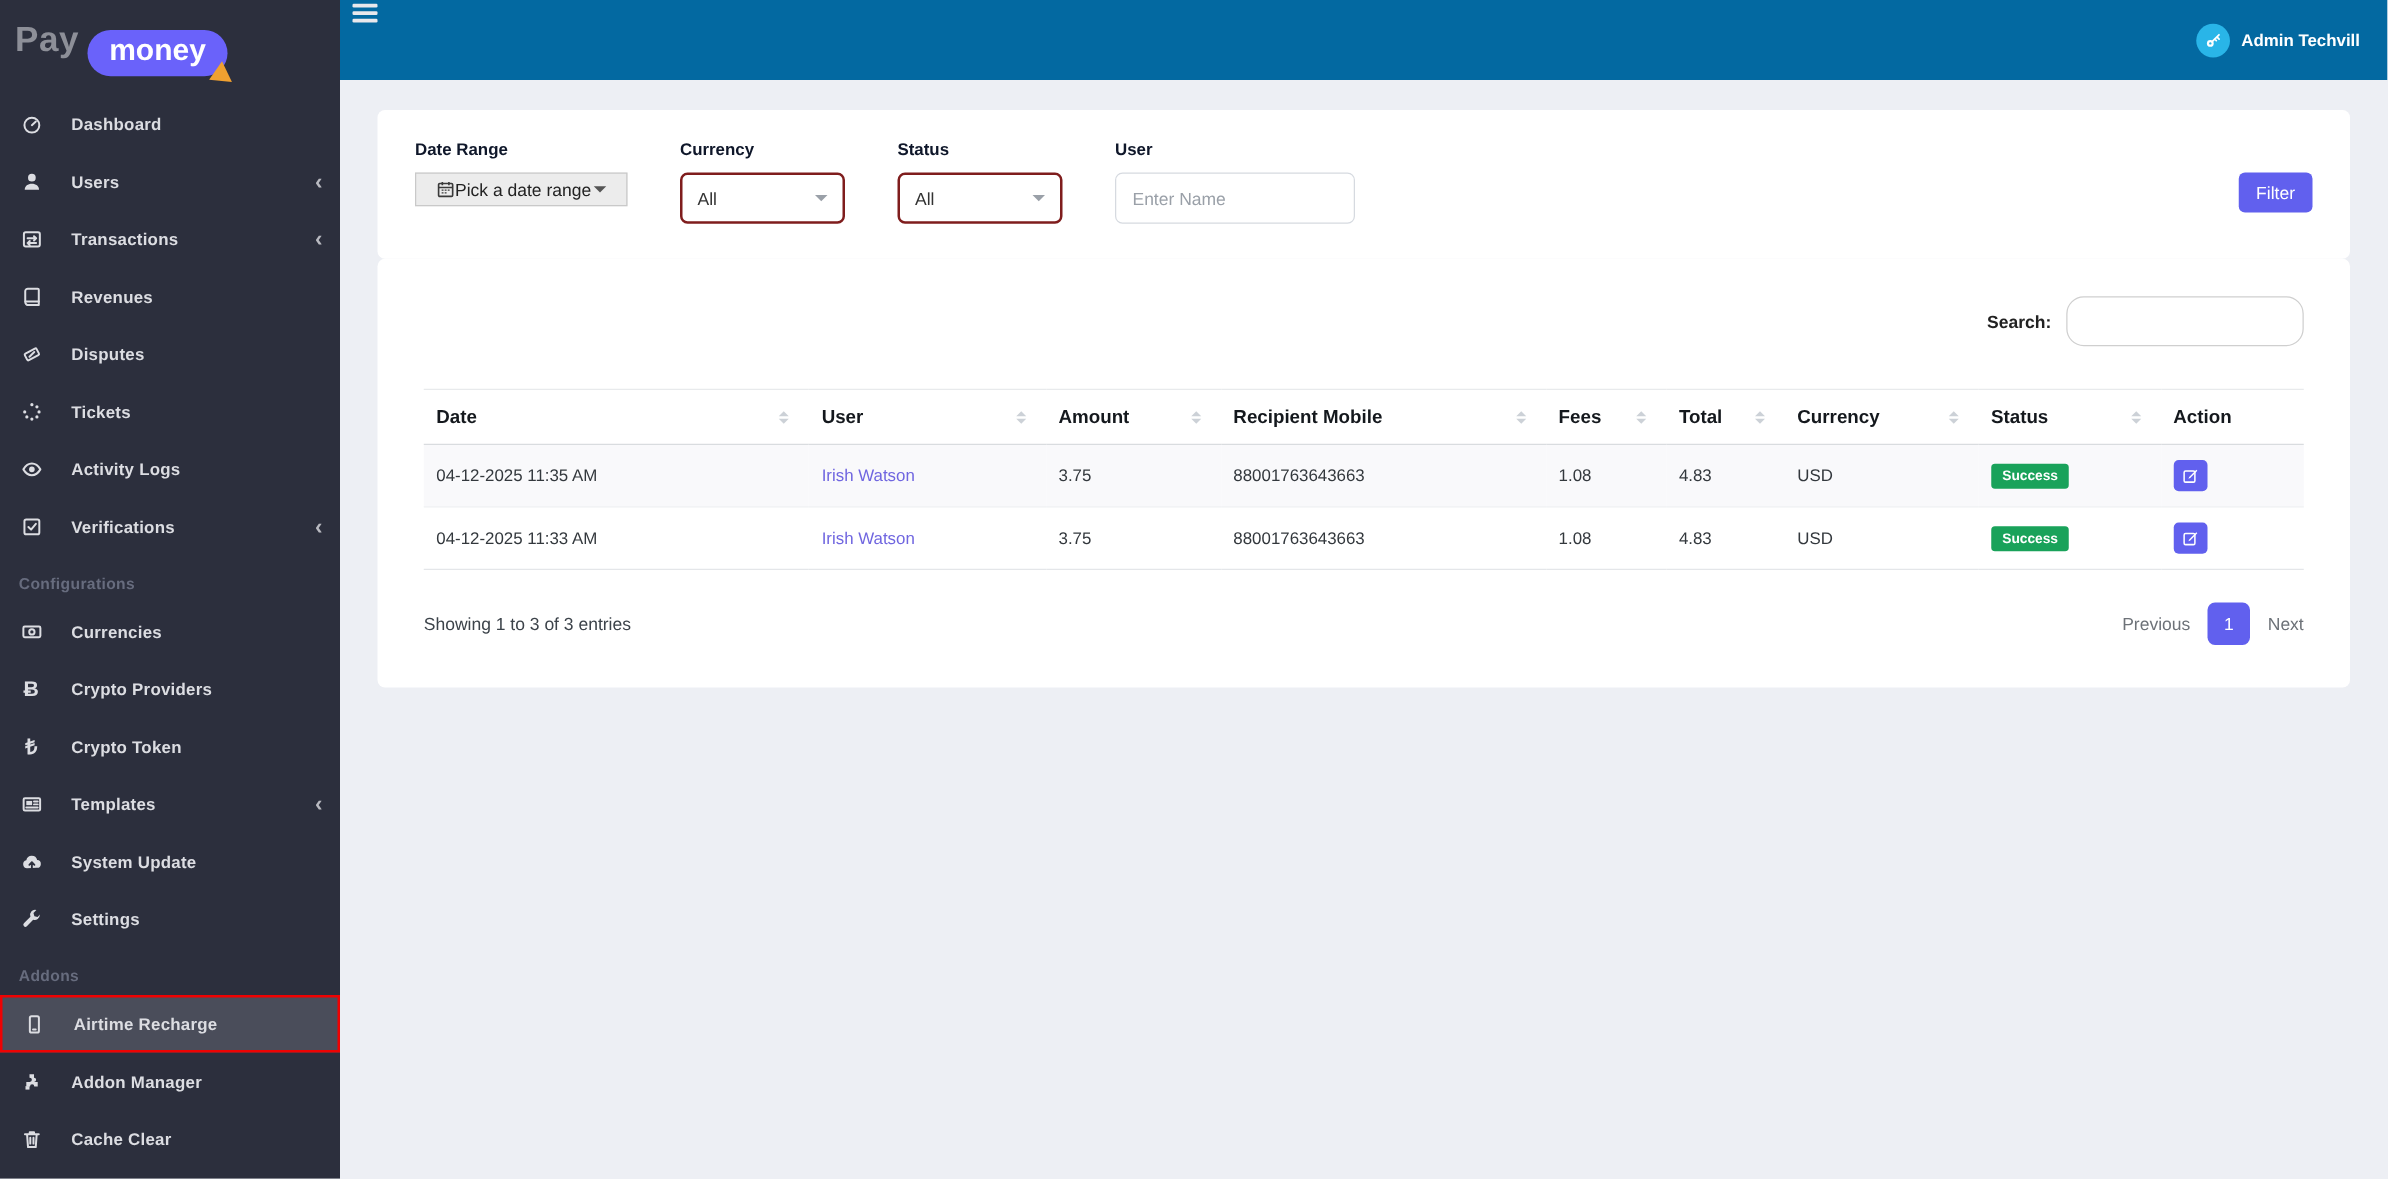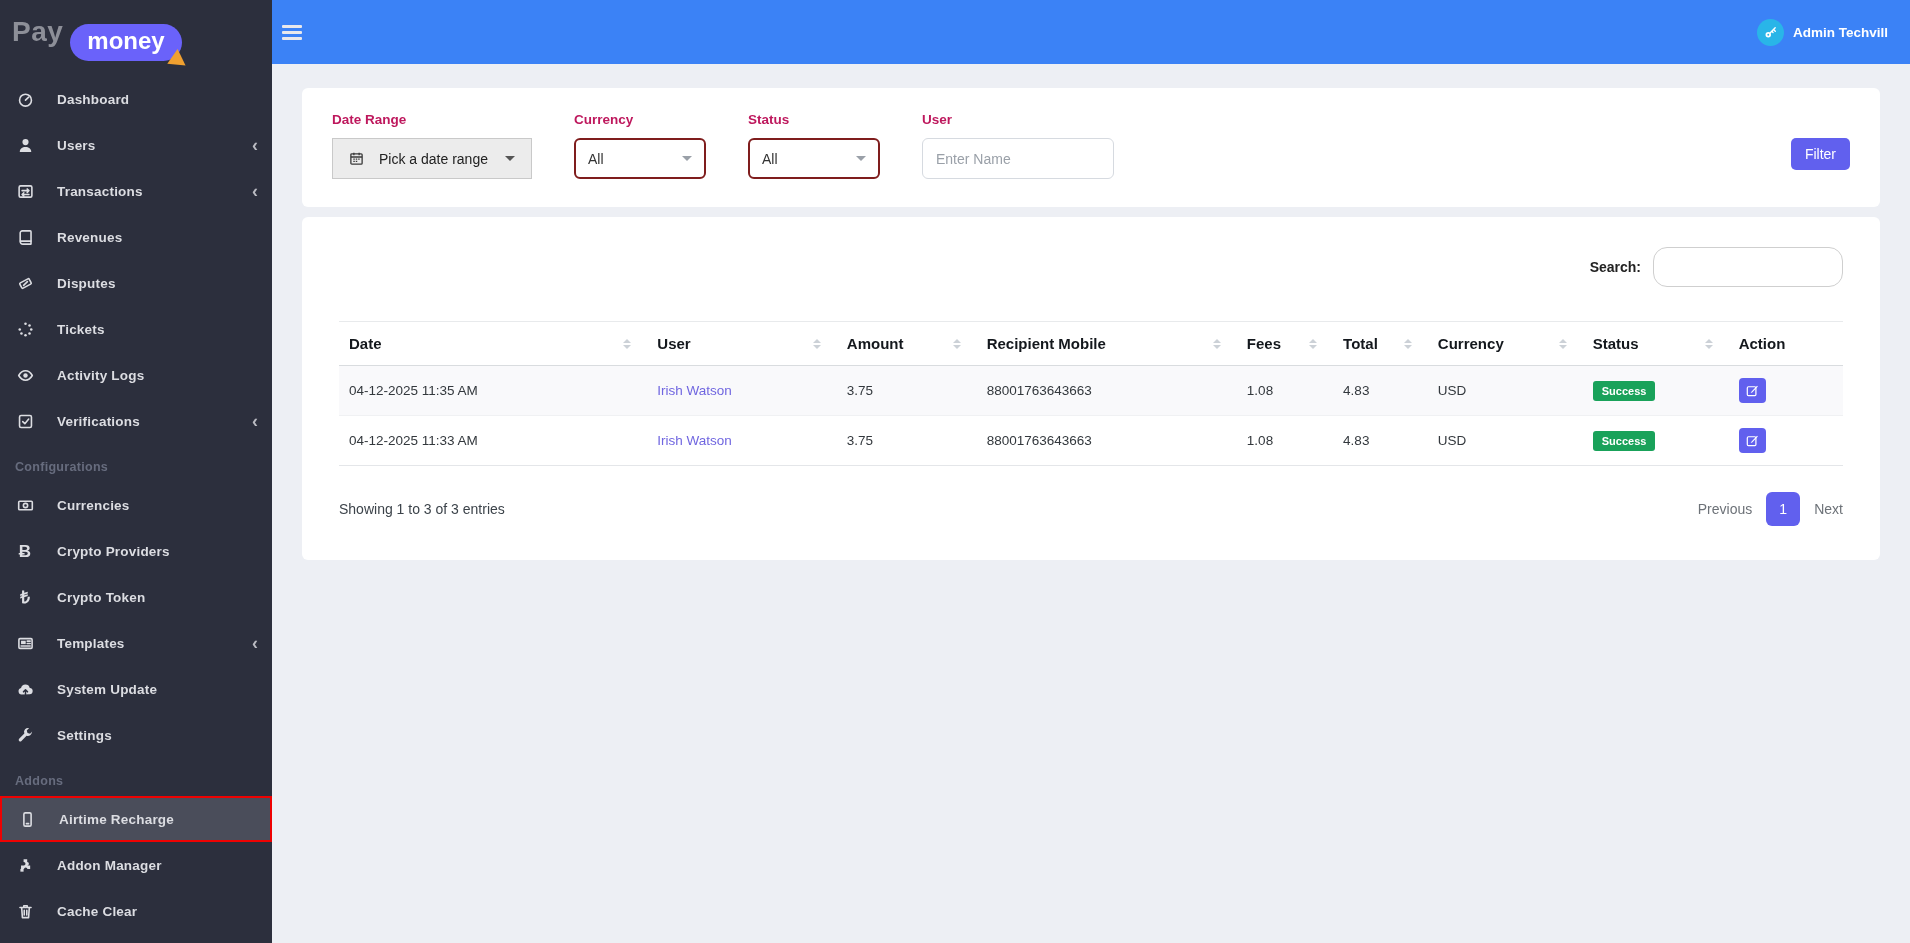--- a/index.html
+++ b/index.html
@@ -16,51 +16,51 @@
   .nav-item { display:flex; align-items:center; height:46px; padding:0 14px 0 15px; cursor:pointer; color:#dcdde2; }
   .nav-item .nav-icon { width:20px; height:18px; display:flex; align-items:center; justify-content:center; flex:0 0 20px; }
   .nav-item .nav-icon svg { width:17px; height:17px; }
   .nav-item .nav-icon .glyph { font-size:17px; font-weight:bold; color:#dcdde2; line-height:1; }
   .nav-label { font-size:13.5px; font-weight:bold; margin-left:22px; letter-spacing:.2px; }
   .nav-chevron { margin-left:auto; color:#b9bac1; font-size:18px; font-weight:bold; line-height:1; }
   .nav-section { color:#676c7e; font-size:12.5px; font-weight:bold; padding:16px 0 8px 15px; letter-spacing:.3px; }
   .nav-item.active { background:#4a4d5a; border:2px solid #ee0202; }
 
   
-  .topbar { position:absolute; left:272px; top:0; right:0; height:64px; background:#3b82f6; display:flex; align-items:center; padding:0 22px 0 10px; }
+  .topbar { position:absolute; left:272px; top:0; right:0; height:64px; background:#0369a1; display:flex; padding:0 22px 0 10px; }
   .hamburger { width:20px; cursor:pointer; }
   .hamburger span { display:block; height:3px; background:#e8e8ec; margin:3px 0; border-radius:1px; }
   .topbar-right { margin-left:auto; display:flex; align-items:center; gap:9px; }
   .avatar { width:27px; height:27px; border-radius:50%; background:#29b5e8; display:flex; align-items:center; justify-content:center; }
   .avatar svg { width:15px; height:15px; }
   .admin-name { color:#fff; font-size:13.5px; font-weight:bold; }
 
   
   .main { position:absolute; left:272px; top:64px; right:0; bottom:0; background:#edeff4; padding:24px 30px; }
 
   .filter-card { background:#fff; border-radius:6px; padding:24px 30px 28px 30px; display:flex; align-items:flex-start; }
   .fgroup { margin-right:42px; }
-  .fgroup label { display:block; font-size:13.5px; font-weight:bold; color:#be185d; margin-bottom:11px; }
-  .daterange-btn { display:flex; align-items:center; gap:15px; background:#ececec; border:1px solid #c9c9c9; border-radius:0; height:41px; padding:0 16px; font-size:14px; color:#222; cursor:pointer; }
+  .fgroup label { display:block; font-size:13.5px; font-weight:bold; color:#0f172a; margin-bottom:11px; }
+  .daterange-btn { display:flex; align-items:center; gap:0; background:#ececec; border:1px solid #c9c9c9; border-radius:0; height:27px; padding:0 16px; font-size:14px; color:#222; cursor:pointer; }
   .daterange-btn svg { width:15px; height:15px; }
   .caret { width:0; height:0; border-left:5px solid transparent; border-right:5px solid transparent; border-top:5px solid #555; margin-left:2px; }
   .fselect { position:relative; width:132px; height:41px; border:2px solid #7f1d1d; border-radius:6px; background:#fff; display:flex; align-items:center; padding:0 12px; font-size:14px; color:#333; cursor:pointer; }
   .fselect .caret { position:absolute; right:12px; border-top-color:#9aa0a8; }
   .ftext { width:192px; height:41px; border:1px solid #d6dae0; border-radius:6px; padding:0 13px; font-size:14px; color:#333; font-family:"Liberation Sans",sans-serif; outline:none; }
   .ftext::placeholder { color:#9aa0a8; }
   .filter-btn { margin-left:auto; margin-top:26px; background:#6160ee; color:#fff; border:none; border-radius:5px; font-size:14px; padding:8px 14px; cursor:pointer; font-family:"Liberation Sans",sans-serif; }
 
   .page-head { display:flex; align-items:center; margin:26px 6px 20px 6px; }
   .page-title { font-size:15px; font-weight:bold; color:#1c2430; }
   .export-group { margin-left:auto; display:flex; }
   .export-btn { background:#f5f5f5; border:1px solid #d4d4d4; color:#2f3a45; font-size:14px; padding:6px 13px; cursor:pointer; font-family:"Liberation Sans",sans-serif; }
   .export-btn:first-child { border-radius:3px 0 0 3px; border-right:none; }
   .export-btn:last-child { border-radius:0 3px 3px 0; }
 
-  .table-card { background:#fff; border-radius:6px; margin-top:10px; padding:30px 37px 34px 37px; }
+  .table-card { background:#fff; border-radius:6px; padding:30px 37px 34px 37px; }
   .search-row { display:flex; justify-content:flex-end; align-items:center; gap:12px; margin-bottom:34px; }
   .search-row label { font-size:14px; font-weight:bold; color:#222; }
   .search-input { width:190px; height:40px; border:1px solid #cfcfcf; border-radius:14px; padding:0 14px; font-size:14px; outline:none; font-family:"Liberation Sans",sans-serif; }
 
   table.data { width:100%; border-collapse:collapse; }
   table.data th { text-align:left; font-size:15px; color:#14181d; padding:13px 10px; border-top:1px solid #e8eaec; border-bottom:1px solid #d9dcdf; white-space:nowrap; }
   .th-inner { display:flex; align-items:center; }
   .sorter { margin-left:auto; display:flex; flex-direction:column; gap:2px; padding-right:6px; }
   .sorter i { display:block; width:0; height:0; border-left:4px solid transparent; border-right:4px solid transparent; }
   .sorter .up { border-bottom:4px solid #ccd1d7; }

